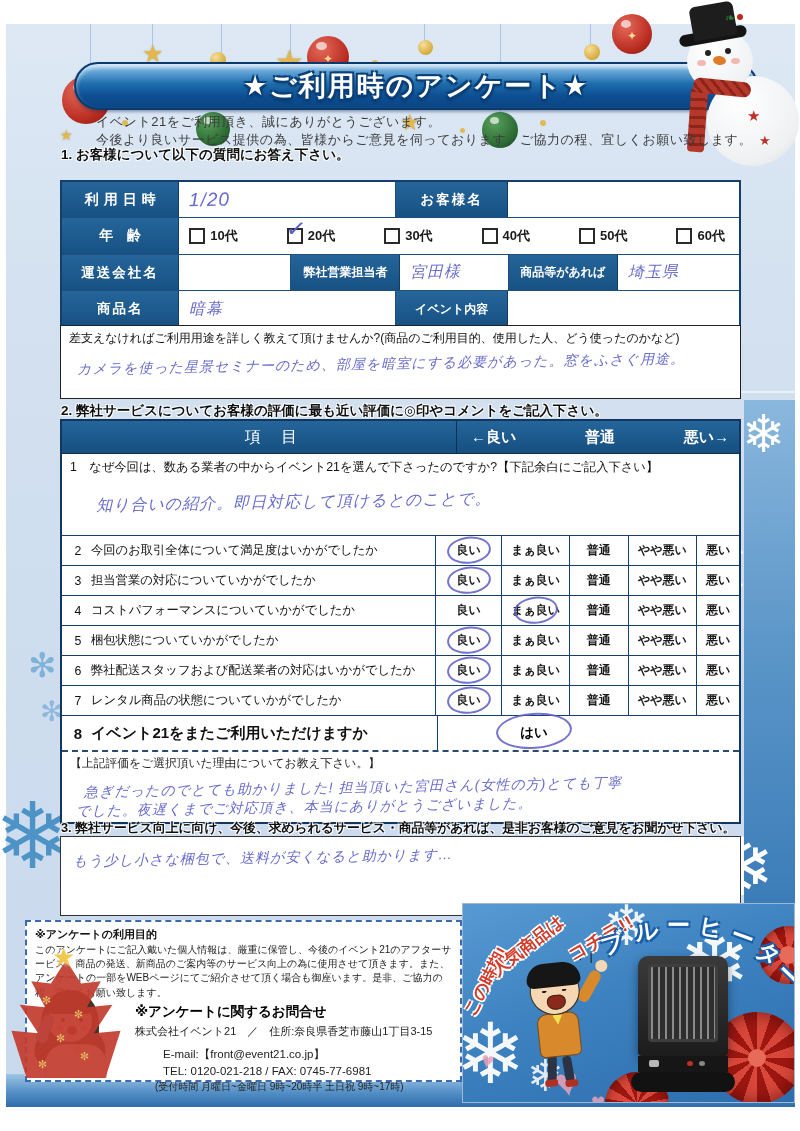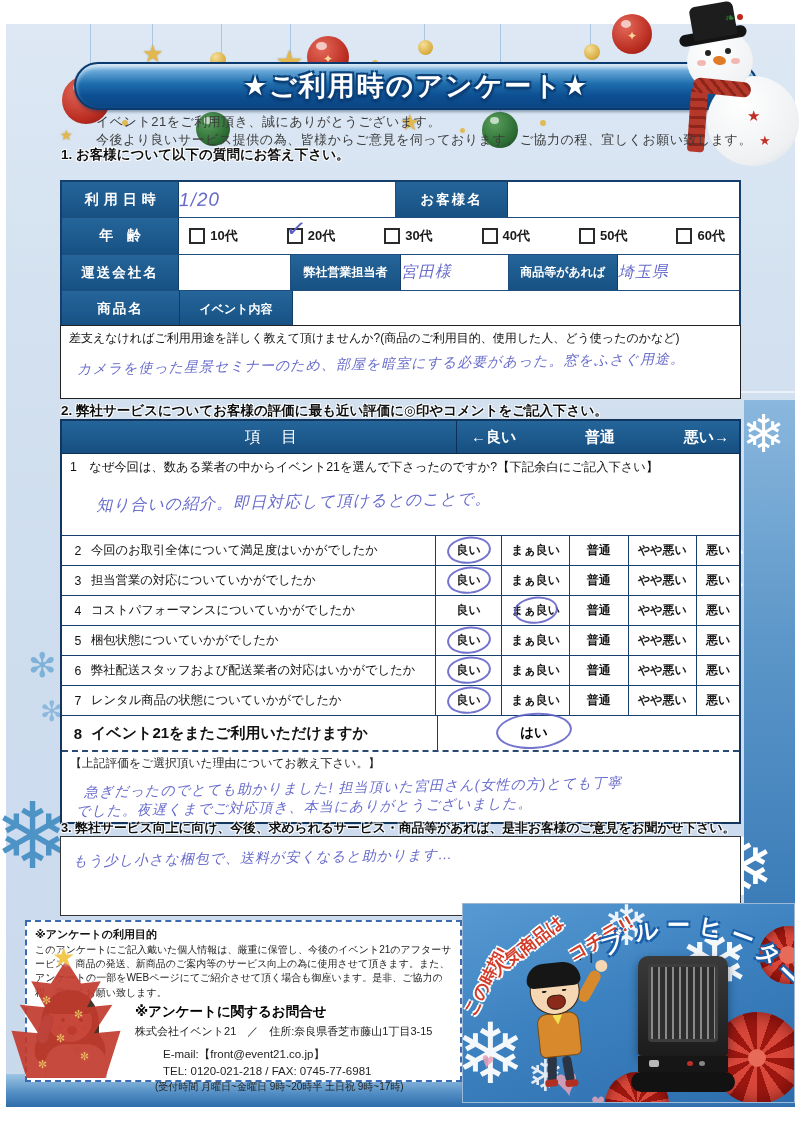--- a/index.html
+++ b/index.html
@@ -67,21 +67,21 @@
 
   .sec-head { position:absolute; left:61px; color:#0e0e0e; font-size:13.5px; font-weight:bold; white-space:nowrap;
     text-shadow:1px 1px 0 rgba(255,255,255,.85),-1px 1px 0 rgba(255,255,255,.85),1px -1px 0 rgba(255,255,255,.85),-1px -1px 0 rgba(255,255,255,.85); }
   #sec1-head { top:146px; } #sec2-head { top:402px; } #sec3-head { top:820px; font-size:12.8px; }
 
   
   .t1 { position:absolute; left:60px; top:180px; width:681px; border:2.5px solid #143e6b; background:#fff; }
   .t1row { display:flex; border-bottom:1.5px solid #1e4f7e; }
   .t1row:last-child { border-bottom:none; }
   .lbl { background:linear-gradient(180deg,#25659a,#175183); color:#fff; font-weight:bold; display:flex; align-items:center; justify-content:center; border-right:1.5px solid #123c64; }
-  .val { display:flex; align-items:center; padding-left:0; border-right:1.5px solid #1e4f7e; background:#fff; }
+  .val { display:flex; align-items:center; padding-left:10px; border-right:1.5px solid #1e4f7e; background:#fff; }
   .t1 .h36 { height:36px; } .t1 .h37 { height:37px; }
   .w118{width:118px;} .w218{width:218px;} .w113{width:113px;} .w232{width:232px; border-right:none;}
   .w110{width:110px;} .w109{width:109px;} .w122{width:122px; border-right:none;}
   .sp4 { letter-spacing:5px; font-size:14px; text-indent:5px; }
   .sp2 { letter-spacing:2px; font-size:13.5px; }
   .f12 { font-size:12px; letter-spacing:0; }
   .cbcell { width:563px; display:flex; align-items:center; padding:0 14px 0 10px; justify-content:space-between; background:#fff; }
   .cbgroup { display:flex; align-items:center; position:relative; }
   .cbbox { width:16px; height:16px; border:2px solid #2a2a2a; background:#fff; margin-right:5px; }
   .cblabel { font-size:13px; font-weight:bold; color:#1a1a1a; }
@@ -347,20 +347,23 @@
       <div class="val w109">
           <span class="hw hw-md">宮田様</span>
         </div>
       <div class="lbl w110 f12">商品等があれば</div>
       <div class="val w122">
           <span class="hw hw-md">埼玉県</span>
         </div>
     </div>
     <div class="t1row h36">
       <div class="lbl w118 sp2">商品名</div>
+      <div class="val w218">
+          <span class="hw hw-md">暗幕</span>
+        </div>
       <div class="lbl w113 f12">イベント内容</div>
       <div class="val w232">
           <span class="hw"></span>
         </div>
     </div>
   </div>
 
   <div class="usage">
     <div class="q">差支えなければご利用用途を詳しく教えて頂けませんか?(商品のご利用目的、使用した人、どう使ったのかなど)</div>
     <div class="a hw hw-sm">カメラを使った星景セミナーのため、部屋を暗室にする必要があった。窓をふさぐ用途。</div>

